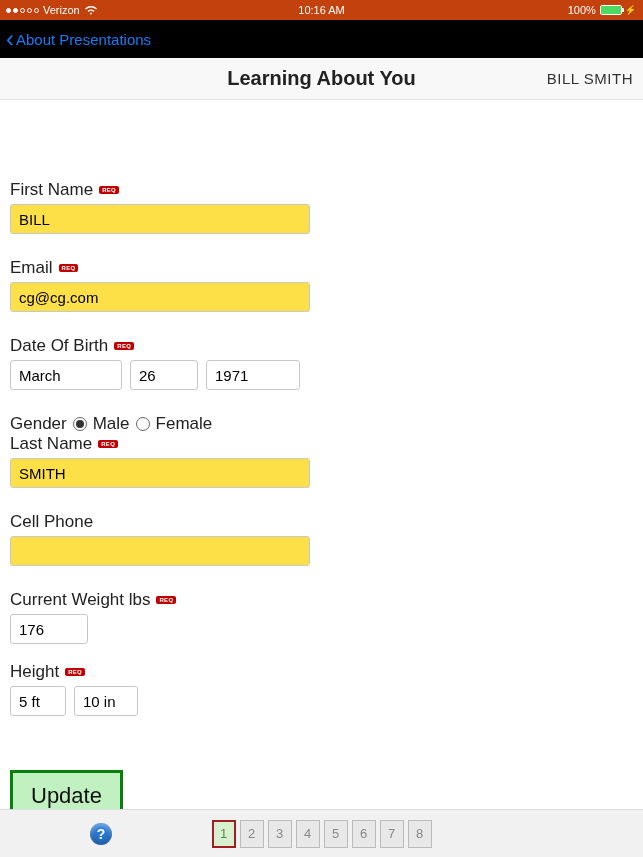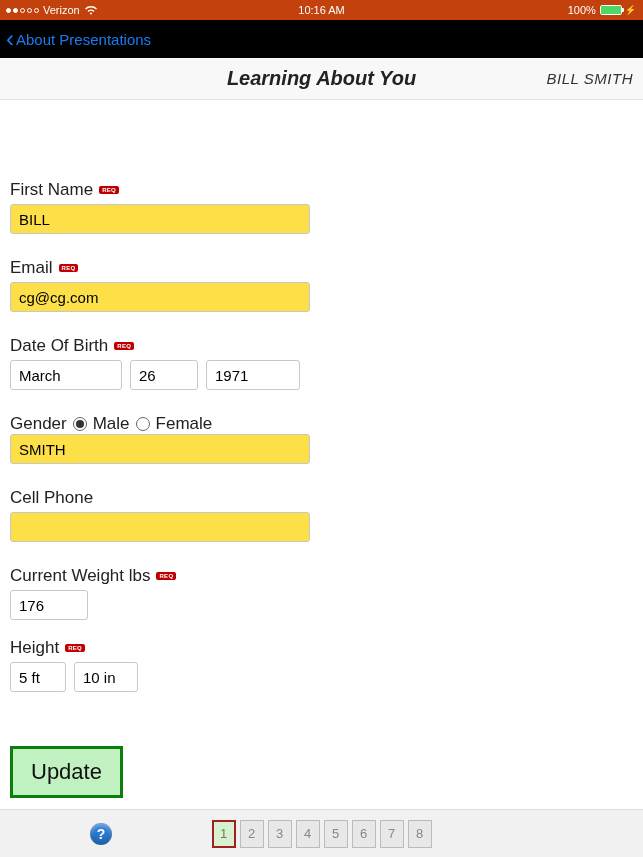--- a/index.html
+++ b/index.html
@@ -14,21 +14,21 @@
   .wifi { position: relative; width: 14px; height: 10px; }
   .battery { width: 22px; height: 10px; border: 1px solid #fff; border-radius: 2px; position: relative; }
   .battery::after { content:''; position:absolute; right:-3px; top:2px; width:2px; height:4px; background:#fff; border-radius:0 1px 1px 0; }
   .battery .fill { background:#4cd964; height:100%; width:100%; border-radius:1px; }
   .bolt { font-size: 9px; }
   
   .nav-bar { background:#000; height:38px; display:flex; align-items:center; padding:0 6px; }
   .back { color:#1a7af5; font-size:15px; display:flex; align-items:center; gap:2px; }
   .back .chev { font-size:24px; line-height:1; font-weight:300; }
   
-  .title-strip { background:#f8f8f8; border-bottom:1px solid #e4e4e4; height:42px; display:flex; align-items:center; justify-content:center; position:relative;font-style:italic; }
+  .title-strip { background:#f8f8f8; border-bottom:1px solid #e4e4e4; height:42px; display:flex; align-items:center; justify-content:center; position:relative; }
   .page-title { font-size:20px; font-weight:600; color:#222; }
   .user-name { position:absolute; right:10px; font-size:15px; color:#333; letter-spacing:0.5px; }
   
   .form { padding: 80px 10px 0 10px; display:flex; flex-wrap:wrap; gap: 0 30px; }
   .col { width: 300px; }
   .field { margin-bottom: 24px; }
   .label-row { display:flex; align-items:center; gap:6px; margin-bottom:4px; }
   .label { font-size:17px; color:#222; }
   .req { background:#c00000; color:#fff; font-size:6px; font-weight:bold; padding:1px 3px; border-radius:2px; letter-spacing:0.3px; }
   .input { border:1px solid #c8c8c8; border-radius:3px; height:30px; padding:0 8px; font-size:15px; width:100%; background:#fde047; }
@@ -126,20 +126,24 @@
       <span class="label">Gender</span>
       <span class="radio sel"></span>
       <span>Male</span>
       <span class="radio"></span>
       <span>Female</span>
     </div>
   </div>
 
   <div class="col">
     <div class="field">
+      <div class="label-row">
+        <span class="label">Last Name</span>
+        <span class="req">REQ</span>
+      </div>
       <input class="input" value="SMITH" style="">
     </div>
 
     <div class="field">
       <div class="label-row">
         <span class="label">Cell Phone</span>
       </div>
       <input class="input" value="" style="">
     </div>
 

